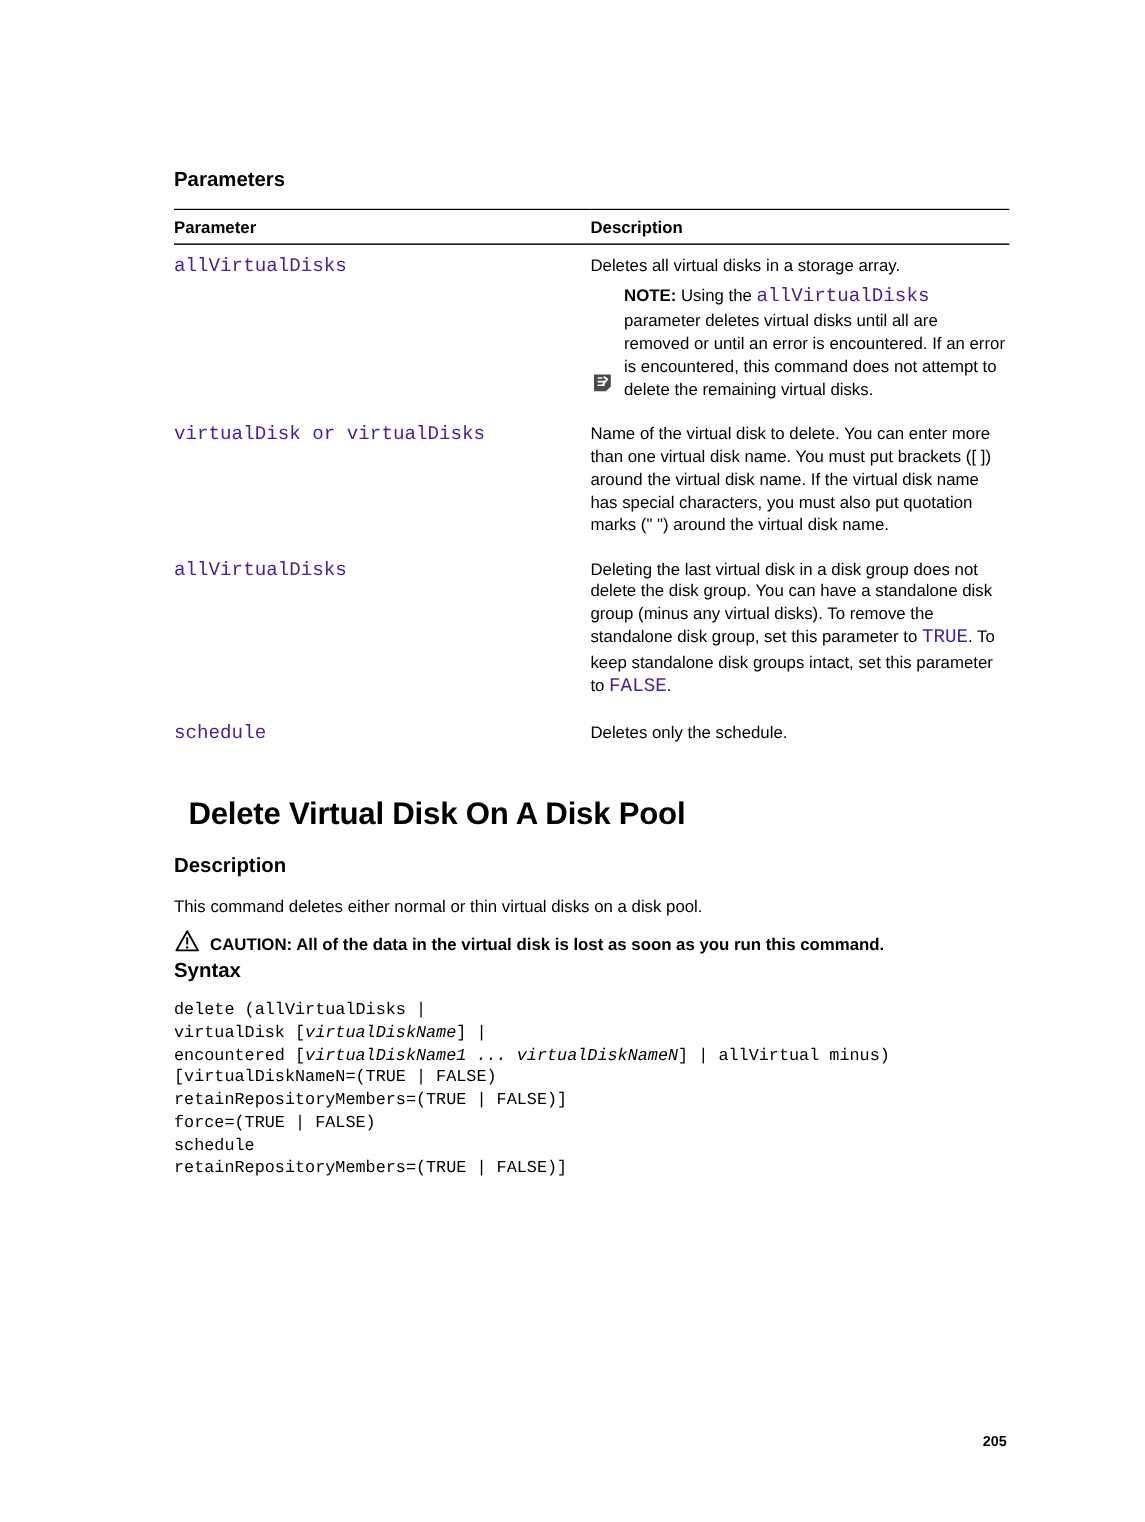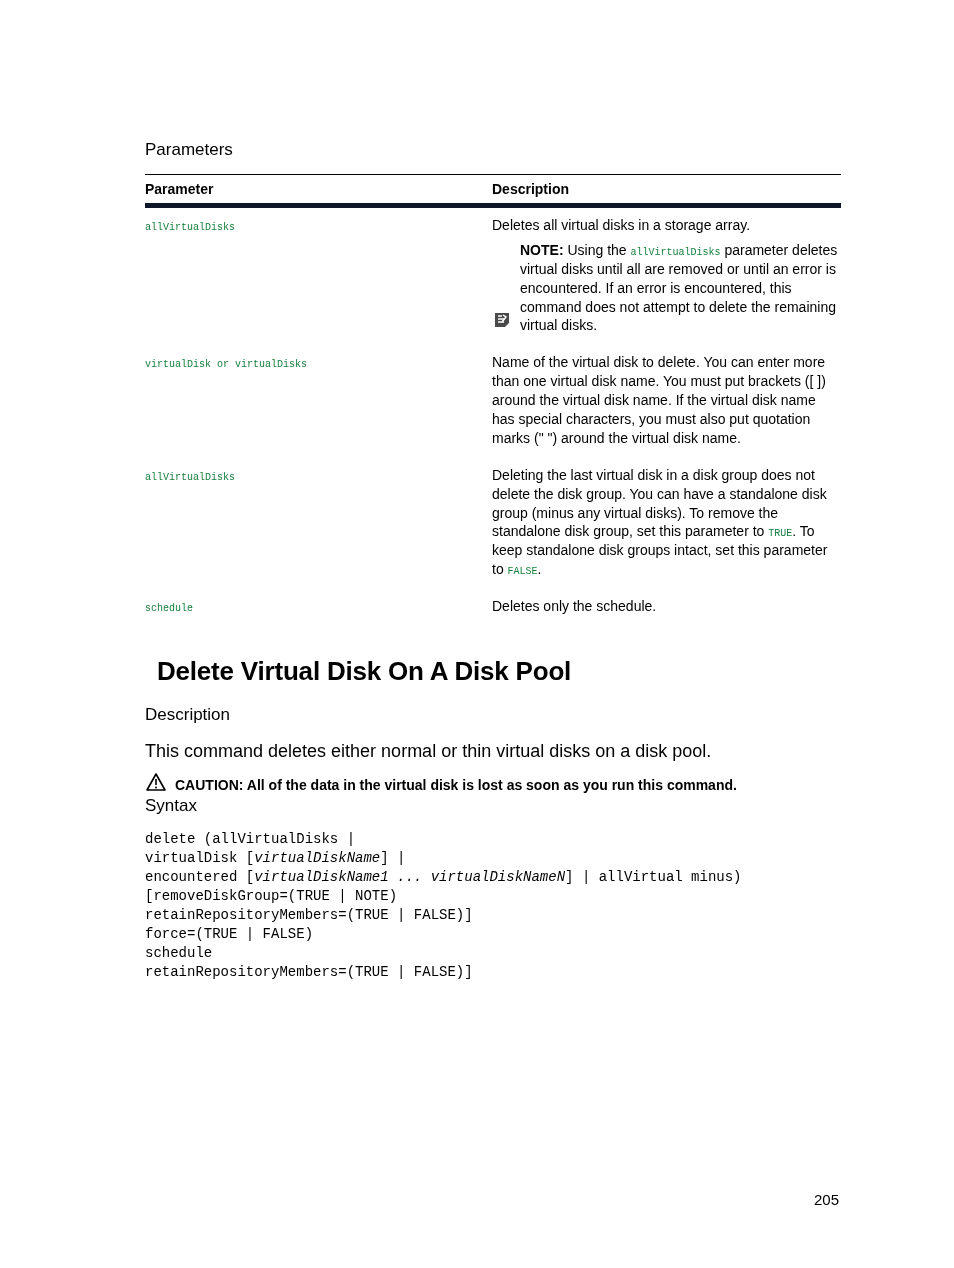--- a/index.html
+++ b/index.html
@@ -5,40 +5,40 @@
   * { box-sizing: border-box; margin: 0; padding: 0; }
   body {
     background: #fff;
     font-family: Arial, Helvetica, sans-serif;
     color: #000;
     width: 954px;
     height: 1268px;
     position: relative;
     padding: 140px 115px 0 145px;
   }
-  h3.section { font-size: 17px; font-weight: normal; margin: 0 0 14px 0; }
+  h3.section { font-size: 17px; font-weight: bold; margin: 0 0 14px 0; }
   h2.topic   { font-size: 26px; font-weight: bold; margin: 30px 0 18px 12px; letter-spacing: -0.2px; }
   .tbl { width: 696px; border-collapse: collapse; }
-  .tbl thead tr { border-top: 1.5px solid #000; border-bottom: 5px solid #0f172a; }
+  .tbl thead tr { border-top: 1.5px solid #000; border-bottom: 1px solid #0f172a; }
   .tbl th { text-align: left; font-size: 14px; font-weight: bold; padding: 6px 0 6px 0; }
   .tbl th:first-child { width: 347px; }
   .tbl td { vertical-align: top; font-size: 14px; line-height: 1.35; padding: 8px 2px 10px 0; }
-  .mono { font-family: "Courier New", monospace; font-size: 10px; color: #15803d; }
+  .mono { font-family: "Courier New", monospace; font-size: 16px; color: #4c1d95; }
   .note-box { display: flex; align-items: flex-end; margin-top: 6px; }
   .note-icon { flex: 0 0 22px; margin-right: 6px; margin-top: 1px; }
   .note-text { flex: 1; }
   .note-text .lbl { font-weight: bold; }
   .caution-row { display: flex; align-items: center; margin: 8px 0 0 0; }
   .caution-icon { flex: 0 0 24px; margin-right: 6px; margin-top: -1px; }
   .caution-text { font-size: 14px; font-weight: bold; }
-  p.body { font-size: 18px; line-height: 1.35; margin: 0 0 10px 0; }
+  p.body { font-size: 14px; line-height: 1.35; margin: 0 0 10px 0; }
   pre.code { font-family: "Courier New", monospace; font-size: 14px; line-height: 1.35; white-space: pre; margin-top: 8px; }
   pre.code .it { font-style: italic; }
   .gap-top { margin-top: 26px; }
-  .pagenum { position: absolute; right: 115px; bottom: 60px; font-size: 15px; font-weight: normal; }
+  .pagenum { position: absolute; right: 115px; bottom: 60px; font-size: 12px; font-weight: bold; }
 </style>
 </head>
 <body>
 
 <h3 class="section">Parameters</h3>
 
 <table class="tbl">
   <thead>
     <tr>
       <th>Parameter</th>
@@ -95,19 +95,19 @@
     </svg>
   </span>
   <span class="caution-text">CAUTION: All of the data in the virtual disk is lost as soon as you run this command.</span>
 </div>
 
 <h3 class="section gap-top">Syntax</h3>
 
 <pre class="code"><span>delete (allVirtualDisks |</span>
 <span>virtualDisk [</span><span class="it">virtualDiskName</span><span>] |</span>
 <span>encountered [</span><span class="it">virtualDiskName1 ... virtualDiskNameN</span><span>] | allVirtual minus)</span>
-<span>[removeDiskGroup=(TRUE | NOTE)</span>
+<span>[virtualDiskNameN=(TRUE | FALSE)</span>
 <span>retainRepositoryMembers=(TRUE | FALSE)]</span>
 <span>force=(TRUE | FALSE)</span>
 <span>schedule</span>
 <span>retainRepositoryMembers=(TRUE | FALSE)]</span></pre>
 
 <div class="pagenum">205</div>
 
 </body></html>

